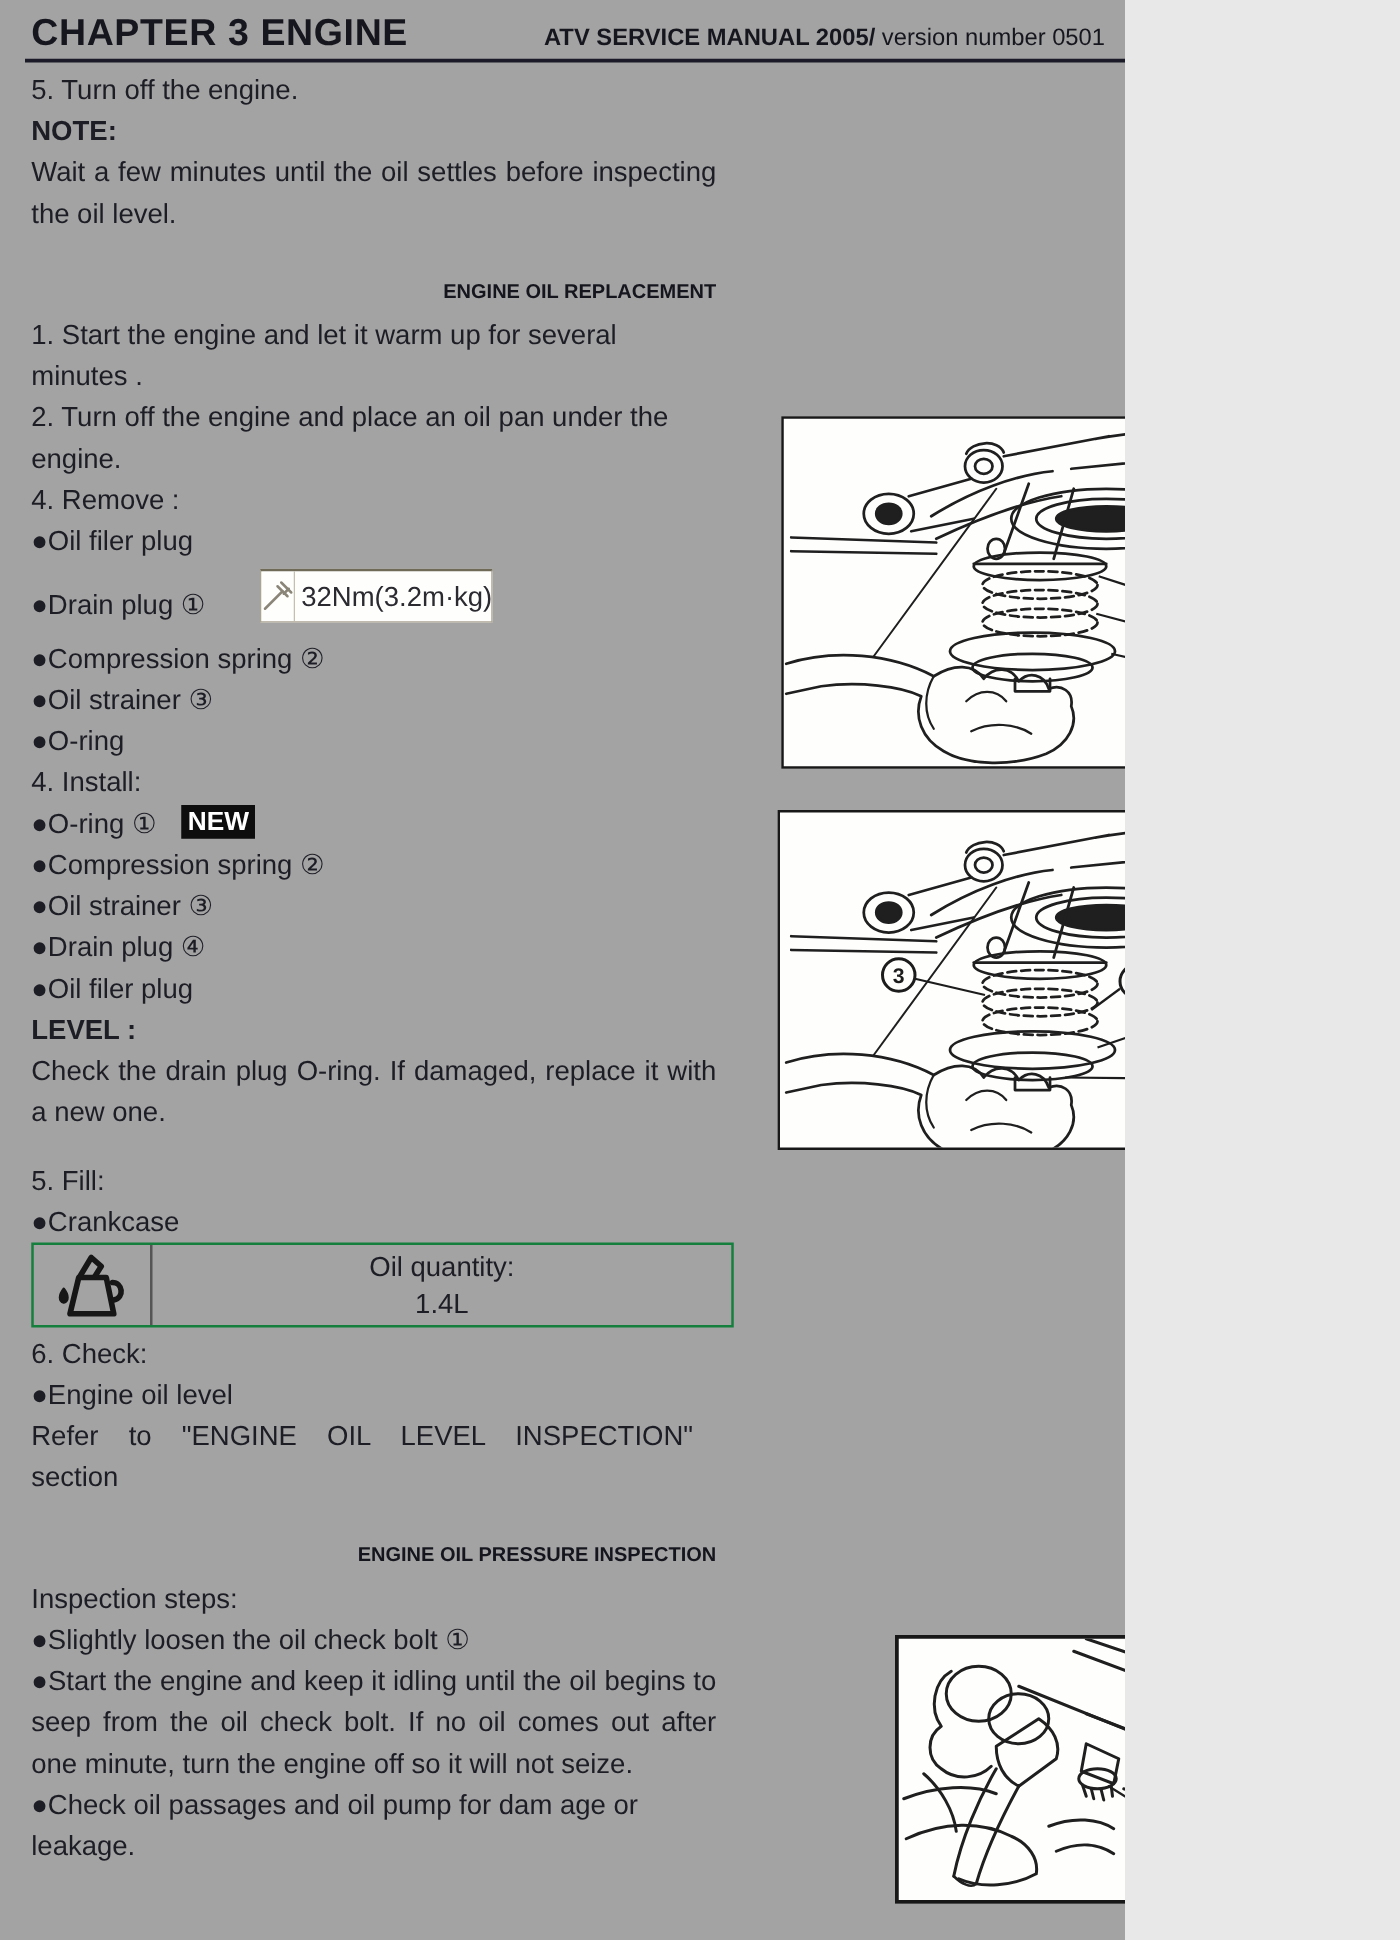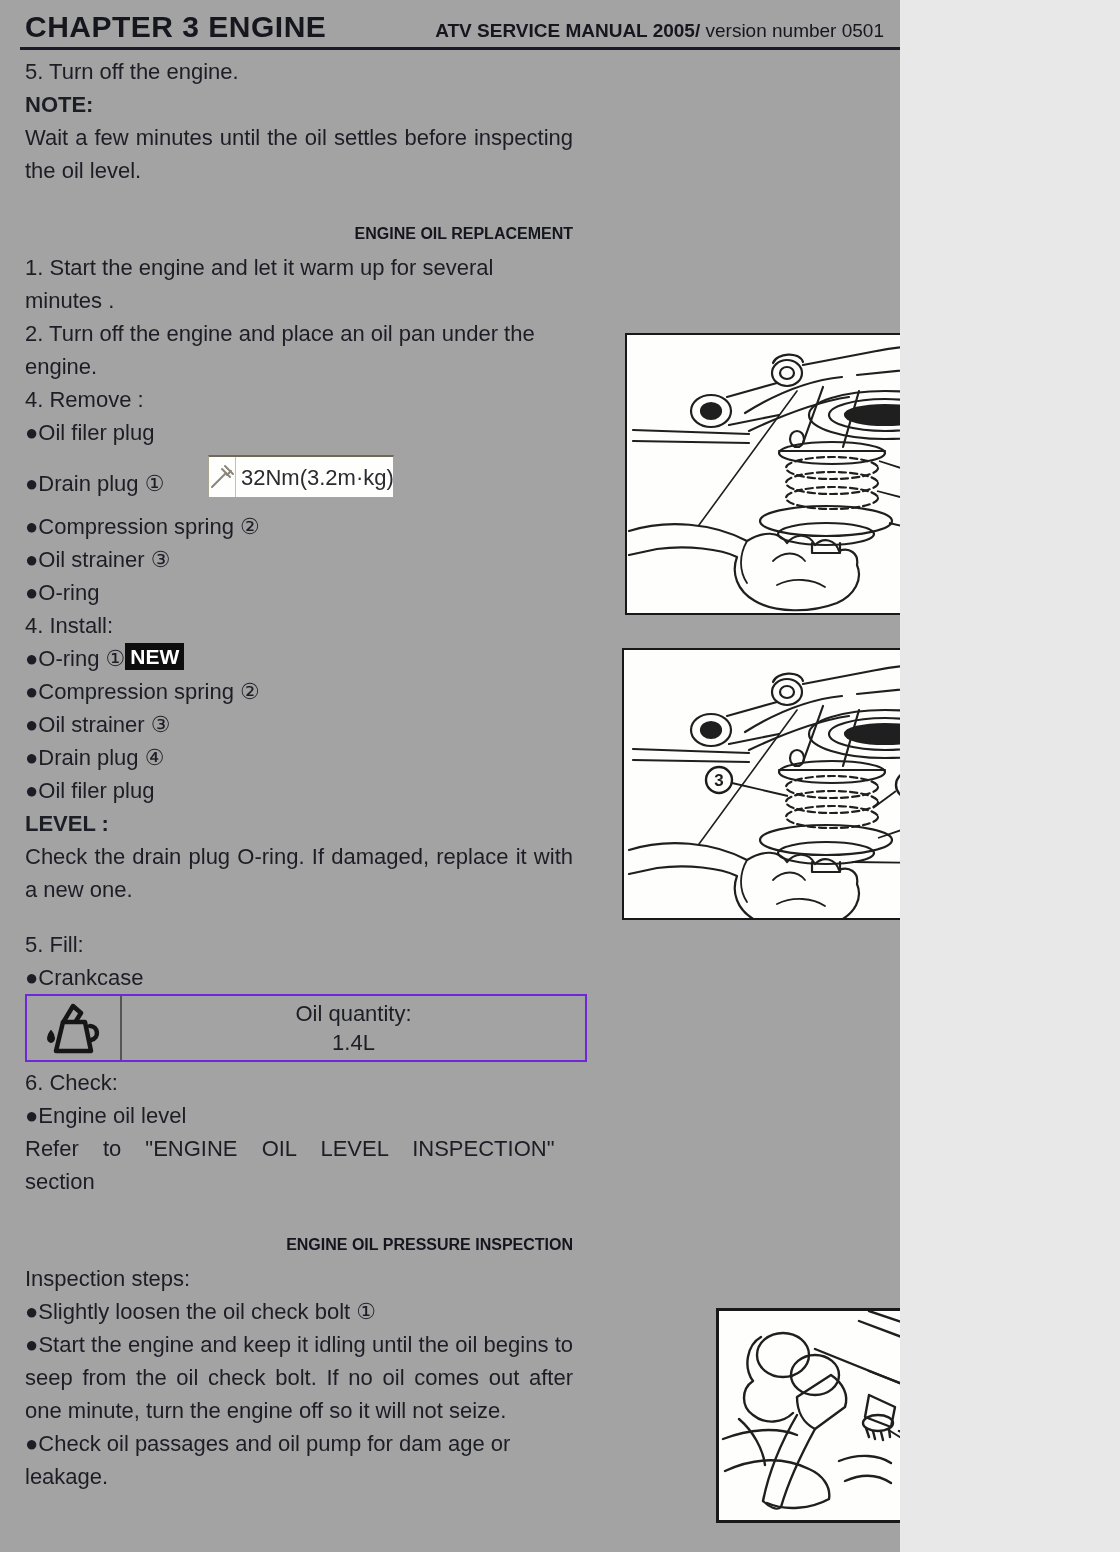--- a/index.html
+++ b/index.html
@@ -25,23 +25,23 @@
   .ws{word-spacing:18px;}
   
   .torque-box{position:absolute;left:183px;top:-12px;width:184px;height:40px;
               border:1px solid #aaa493;border-top:2px solid #6f6a58;display:flex;align-items:center;
               background:#fefefd;}
   .torque-icon-cell{width:34px;height:100%;border-right:1px solid #c4bfae;display:flex;
                     align-items:center;justify-content:center;}
   .torque-val{font-size:22px;padding-left:5px;white-space:nowrap;color:#2a2a30;}
   
   .new-badge{display:inline-block;background:#0d0d0d;color:#fff;font-weight:bold;font-size:21px;
-             line-height:27px;padding:0 5px;margin-left:0;vertical-align:2px;}
-  
-  .oil-table{margin-left:-15px;margin-top:2px;width:558px;height:64px;border:2px solid #6d28d9;
+             line-height:27px;padding:0 5px;margin-left:20px;vertical-align:2px;}
+  
+  .oil-table{margin-left:-15px;margin-top:2px;width:558px;height:64px;border:2px solid #15803d;
              display:flex;}
   .oil-icon-cell{width:93px;border-right:2px solid #555;display:flex;align-items:center;justify-content:center;}
   .oil-text-cell{flex:1;display:flex;flex-direction:column;align-items:center;justify-content:center;
                  font-size:22px;line-height:29px;}
   .after-table{margin-top:4px !important;}
   
   .fig{position:absolute;background:#fefefd;border:2px solid #181818;}
   #fig1{left:625px;top:333px;width:440px;height:278px;}
   #fig2{left:622px;top:648px;width:446px;height:268px;}
   #fig3{left:716px;top:1308px;width:262px;height:209px;border-width:3px;}

